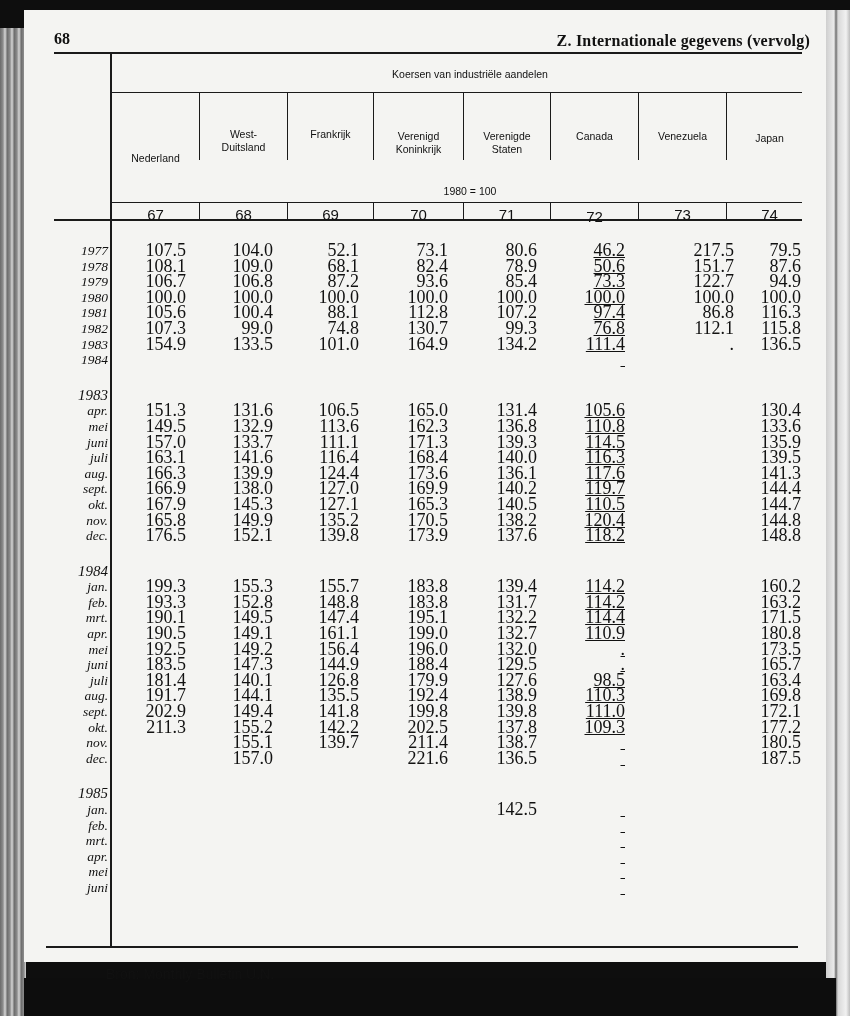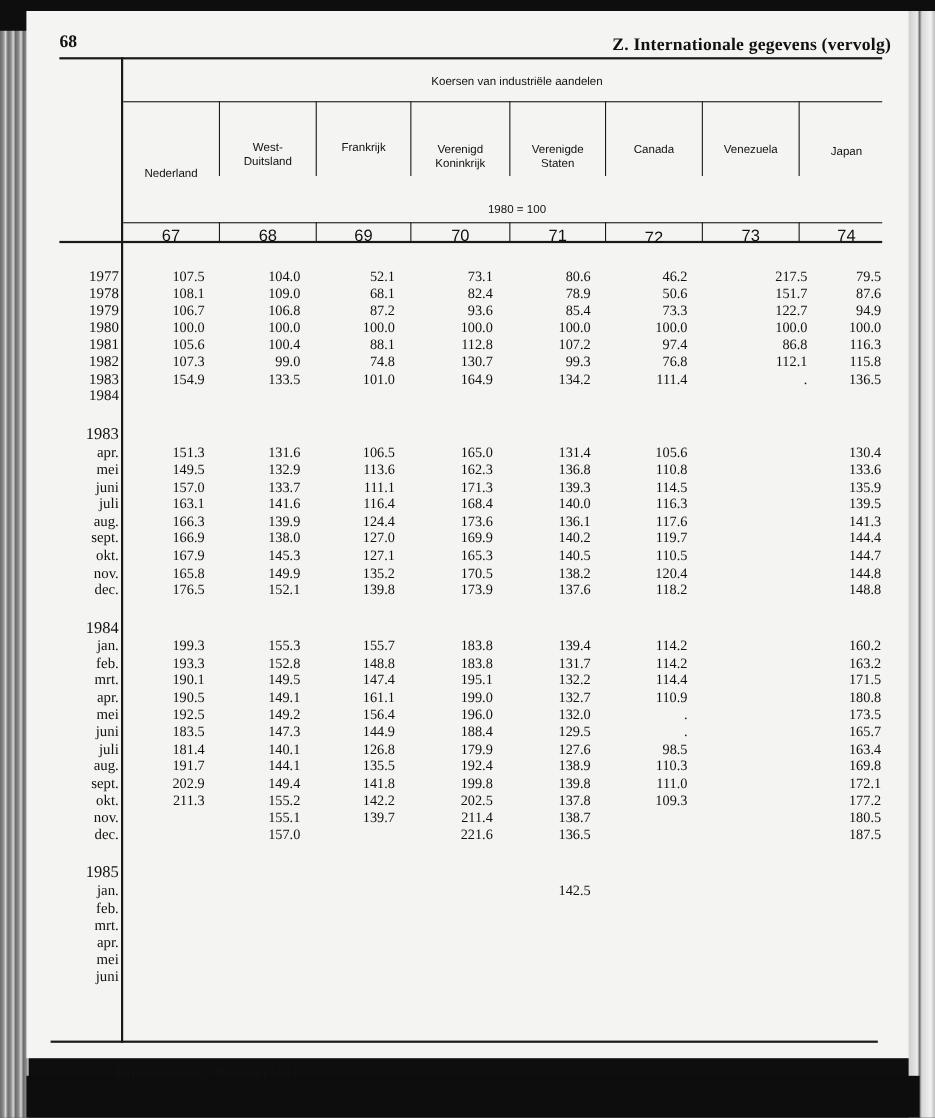--- a/index.html
+++ b/index.html
@@ -35,25 +35,25 @@
     .hdr {
       position: absolute; font-family: "Liberation Sans", sans-serif; font-size: 10.5px;
       color: #111; text-align: center; line-height: 13px;
     }
     .colnum {
       position: absolute; font-family: "Liberation Sans", sans-serif; font-size: 15px; font-weight: normal;
       color: #111; text-align: center;
     }
     .stub {
       position: absolute; left: 48px; width: 60px; text-align: right;
-      font-size: 13.5px; line-height: 15.6px; color: #111;
+      font-style: italic; font-size: 13.5px; line-height: 15.6px; color: #111;
     }
     .stub .year { font-size: 15px; }
     .col {
-      position: absolute; text-align: right; font-size: 13px; line-height: 15.6px; color: #111;
+      position: absolute; text-align: right; font-size: 18px; line-height: 15.6px; color: #111;
     }
     .cell { display: block; height: 15.6px; white-space: pre; }
     .gap { display: block; height: 15.6px; }
     .year-gap { display: block; height: 20px; }
     .source {
       position: absolute; left: 106px; top: 966px; font-size: 14px; color: #111;
       font-family: "Liberation Sans", sans-serif; font-stretch: condensed;
     }
   </style>
 </head>
@@ -366,21 +366,21 @@
     <span class="cell">136.5</span>
     <span class="year-gap"></span>
     <span class="gap"></span>
     <span class="cell">142.5</span>
     <span class="cell"> </span>
     <span class="cell"> </span>
     <span class="cell"> </span>
     <span class="cell"> </span>
     <span class="cell"> </span>
   </div>
-<div class="col" style="left:551px; width:74px; top:243px;">
+<div class="col" style="left:551px; width:74px; top:243px;text-decoration:underline;">
     <span class="cell">46.2</span>
     <span class="cell">50.6</span>
     <span class="cell">73.3</span>
     <span class="cell">100.0</span>
     <span class="cell">97.4</span>
     <span class="cell">76.8</span>
     <span class="cell">111.4</span>
     <span class="cell"> </span>
     <span class="year-gap"></span>
     <span class="gap"></span>

